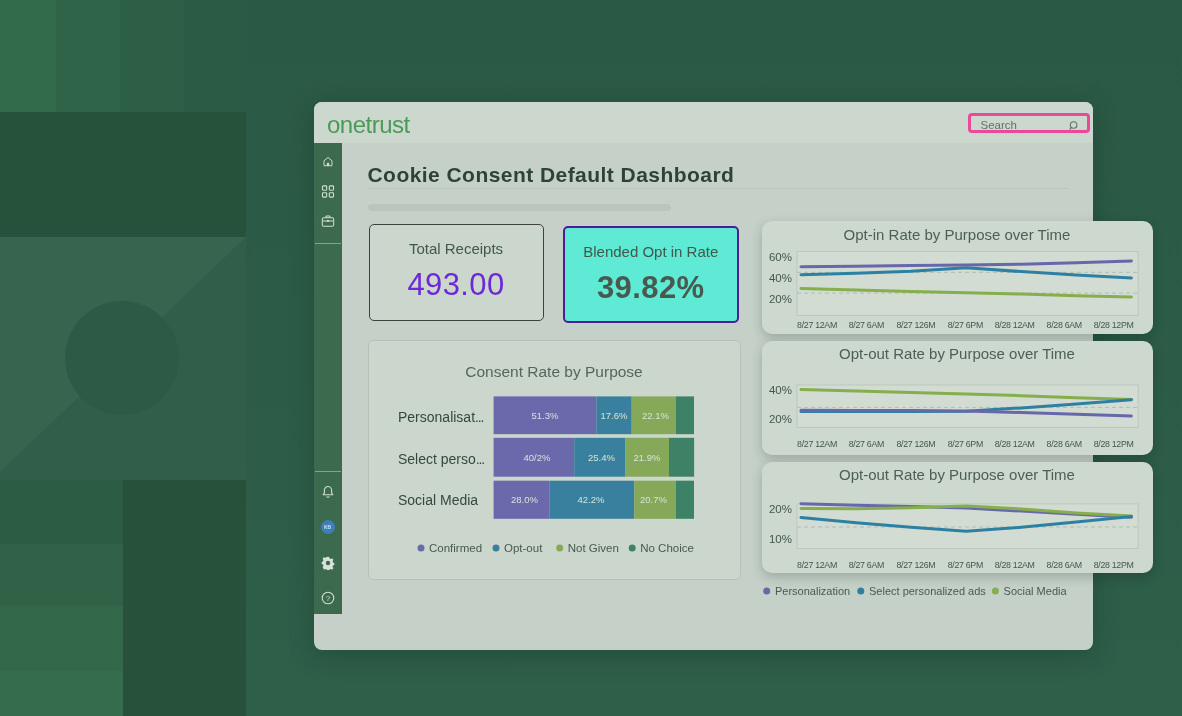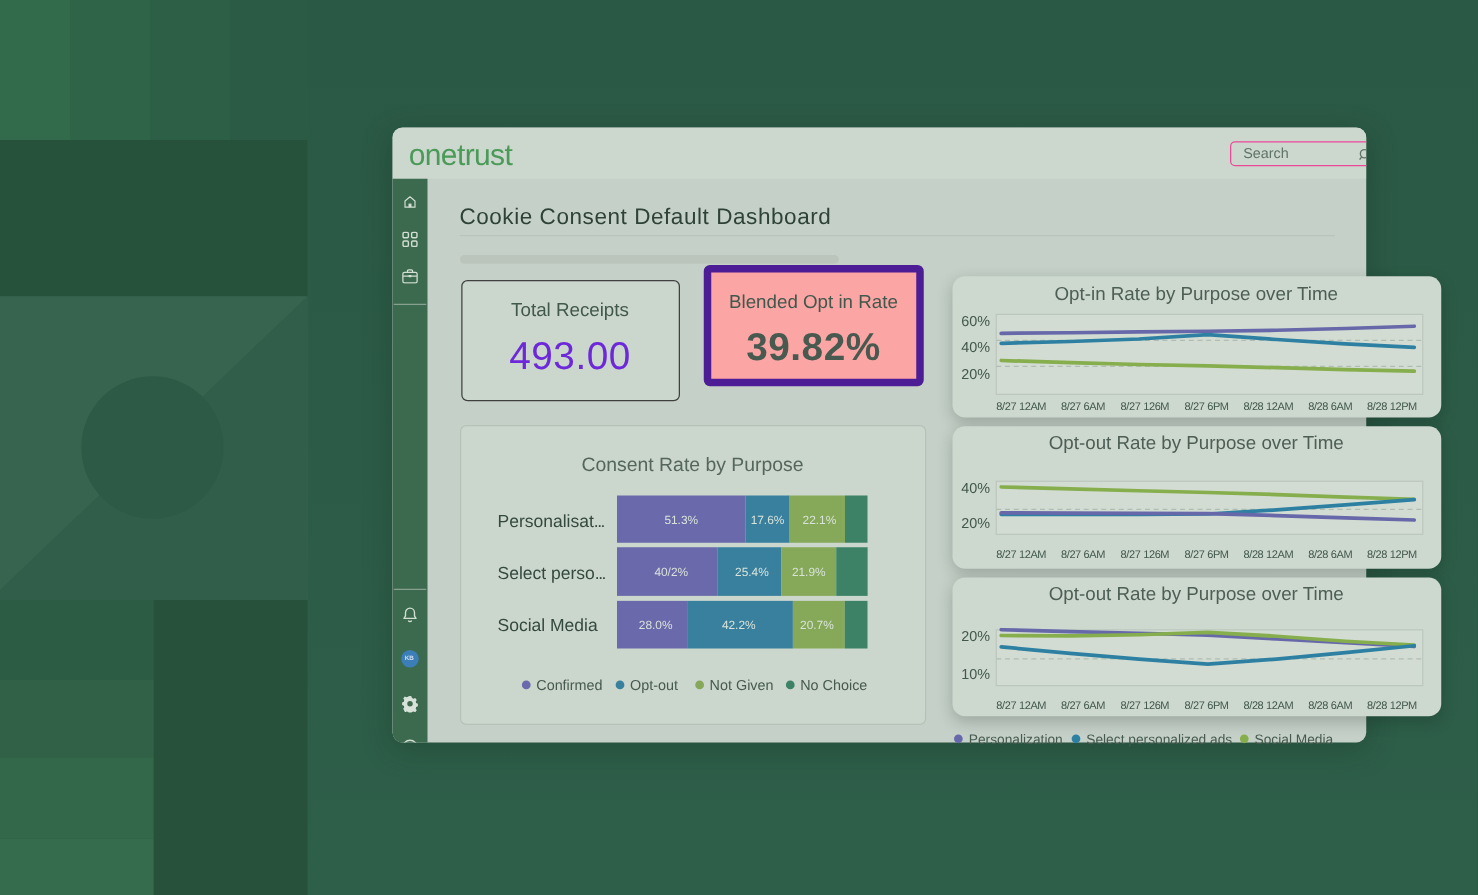--- a/index.html
+++ b/index.html
@@ -1,26 +1,26 @@
 <!DOCTYPE html>
 <html><head>
 <meta charset="utf-8">
 <style>
 * { margin:0; padding:0; box-sizing:border-box; }
 html,body { width:1182px; height:716px; overflow:hidden; }
 body { font-family:"Liberation Sans", sans-serif; position:relative; background:#2b5a45; }
 .abs { position:absolute; }
-#card { left:313.5px; top:101.5px; width:779.5px; height:492px; background:#c5d1c8; border-radius:8px; box-shadow:0 6px 24px rgba(10,30,20,.25); overflow:hidden; }
+#card { left:313.5px; top:101.5px; width:779.5px; height:548px; background:#c5d1c8; border-radius:8px; box-shadow:0 6px 24px rgba(10,30,20,.25); overflow:hidden; }
 #hdr { position:absolute; left:0; top:0; width:100%; height:41px; background:#ccd7ce; }
 #logo { position:absolute; left:13.5px; top:9px; font-size:24px; font-weight:400; color:#4a9a58; letter-spacing:-0.5px; }
-#search { position:absolute; left:670px; top:11px; width:122px; height:20px; border:1px solid #ec4899; border-radius:4px; color:#61756a; }
+#search { position:absolute; left:654px; top:11px; width:122px; height:20px; border:3px solid #ec4899; border-radius:4px; color:#61756a; }
 #sidebar { position:absolute; left:0; top:41px; width:28px; height:471px; background:#3b6a4e; }
 .sep { position:absolute; left:1px; width:26px; height:1px; background:#87a191; }
 .icn { position:absolute; left:50%; transform:translateX(-50%); }
-h1.title { position:absolute; left:54px; top:61.5px; font-size:18px; font-weight:400; color:#2e4238; letter-spacing:0.45px; }
+h1.title { position:absolute; left:54px; top:61.5px; font-size:21px; font-weight:700; color:#2e4238; letter-spacing:0.45px; }
 </style>
 </head>
 <body>
 <svg class="abs" width="1182" height="716" style="left:0;top:0">
   <defs>
       <linearGradient id="bgg" x1="0" y1="0" x2="0" y2="1">
         <stop offset="0" stop-color="#2a5945"></stop>
         <stop offset="1" stop-color="#2e5f49"></stop>
       </linearGradient>
     </defs>
@@ -88,21 +88,21 @@
       </svg>
   </div>
   <h1 class="title">Cookie Consent Default Dashboard</h1>
   <div class="abs" style="left:54px;top:86.5px;width:700px;height:1px;background:#b9c4ba"></div>
   <div class="abs" style="left:54px;top:102px;width:303px;height:7px;border-radius:3.5px;background:#bbc5bb"></div>
 
   <div class="abs" style="left:55px;top:122px;width:175px;height:97px;background:#cbd6cc;border:1px solid #404040;border-radius:5px;">
     <div style="text-align:center;margin-top:15px;font-size:15px;color:#41584c;">Total Receipts</div>
     <div style="text-align:center;margin-top:10px;font-size:31px;letter-spacing:0.4px;color:#6d28d9;">493.00</div>
   </div>
-  <div class="abs" style="left:249px;top:110px;width:176.5px;height:97px;background:#fca5a5;border:6px solid #4c1d95;border-radius:5px;">
+  <div class="abs" style="left:249px;top:124px;width:176.5px;height:97px;background:#5eead4;border:2px solid #4c1d95;border-radius:5px;">
     <div style="text-align:center;margin-top:15px;font-size:15px;color:#41584c;">Blended Opt in Rate</div>
     <div style="text-align:center;margin-top:10px;font-size:31px;letter-spacing:0.4px;color:#485a50;font-weight:bold;">39.82%</div>
   </div>
 
   <div class="abs" style="left:54.5px;top:238.5px;width:372.5px;height:240px;background:#cbd6cc;border:1px solid #b6c2b8;border-radius:5px;"></div>
 </div>
 
 <svg class="abs" width="400" height="260" style="left:360px;top:330px" viewBox="360 330 400 260">
   <text x="554" y="376.5" text-anchor="middle" font-size="15.5" font-weight="500" fill="#55675d">Consent Rate by Purpose</text>
   <g font-size="14" fill="#33493e">

